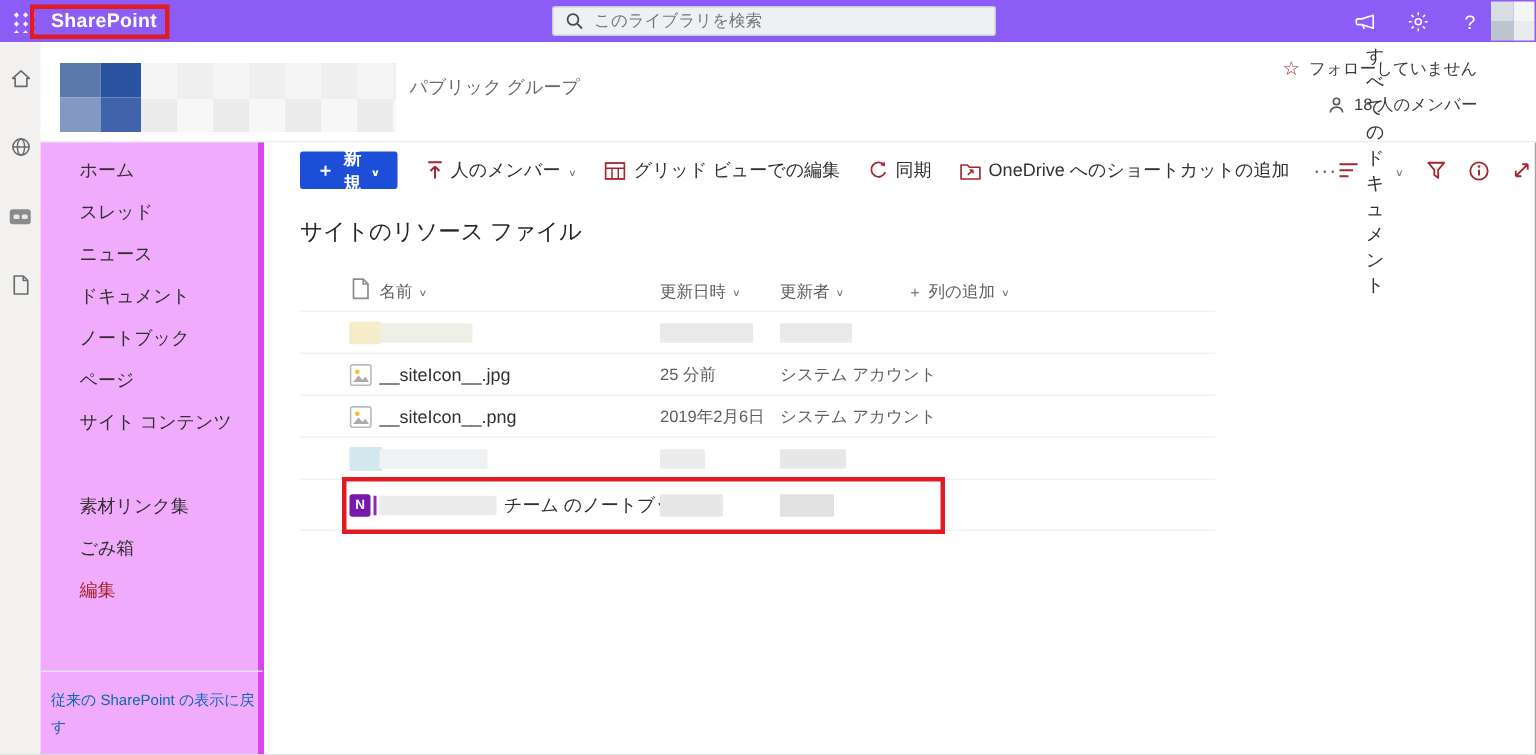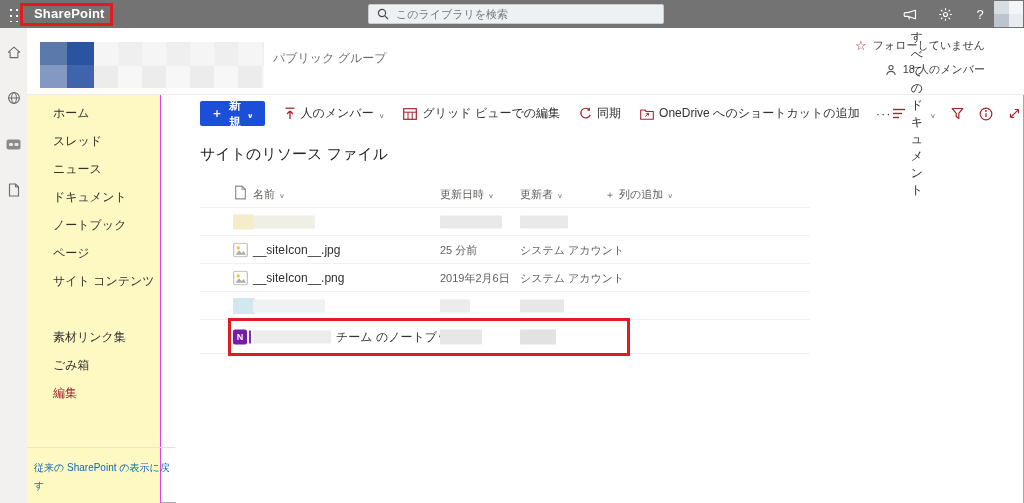--- a/index.html
+++ b/index.html
@@ -5,21 +5,21 @@
   * { margin:0; padding:0; box-sizing:border-box; }
   body { background:#dcdcdc; font-family:"Liberation Sans","DejaVu Sans",sans-serif; }
   #screen {
     position:relative; width:1024px; height:503px; background:#fff;
     overflow:hidden; box-shadow: inset 0 0 0 1px #a6a6a6;
     color:#323130;
   }
   .abs { position:absolute; }
 
   
-  .suite-bar { left:0; top:0; width:1024px; height:28px; background:#737373; display:flex; align-items:center; }
+  .suite-bar { left:0; top:0; width:1024px; height:28px; background:#8b5cf6; display:flex; align-items:center; }
   .waffle { position:absolute; left:7px; top:6px; width:16px; height:16px;
     background-image: radial-gradient(circle,#fff 1.4px, rgba(0,0,0,0) 1.5px);
     background-size: 6px 6px; background-position:1px 1px; cursor:pointer; }
   .app-name { position:absolute; left:34px; top:0; line-height:28px; color:#fff; font-weight:bold; font-size:13px; letter-spacing:.2px; }
   .search-box { position:absolute; left:368px; top:4px; width:296px; height:20px;
     background:#eef1f4; border:1px solid #c7ccd1; border-radius:2px;
     display:flex; align-items:center; padding:0 8px; gap:7px; }
   .search-box input { flex:1; border:none; background:transparent; outline:none; font-size:11px; color:#3d3d3d; font-family:inherit; }
   .topbar-icons { position:absolute; right:36px; top:0; height:28px; display:flex; align-items:center; gap:19px; color:#fff; }
   .topbar-icons .tb-ic { width:16px; height:16px; display:flex; align-items:center; justify-content:center; font-size:13px; cursor:pointer; }
@@ -43,21 +43,21 @@
   .group-type { position:absolute; left:246px; top:22px; font-size:12px; color:#6d6b68; }
   .hdr-right { position:absolute; right:39px; top:10px; display:flex; flex-direction:column; align-items:flex-end; gap:9px; }
   .hdr-right .row { display:flex; align-items:center; gap:6px; font-size:11px; color:#3d3c3a; cursor:pointer; }
   .star-ic { color:#a4262c; font-size:13px; line-height:1; }
 
   
   .rail { left:0; top:28px; width:27px; height:475px; background:#f2f1f0; display:flex; flex-direction:column; align-items:center; padding-top:16px; gap:30px; }
   .rail .rail-ic { width:16px; height:16px; cursor:pointer; display:flex; align-items:center; justify-content:center; }
 
   
-  .sidebar { left:27px; top:95px; width:134px; height:408px; background:#fef9c3; border-right:1px solid #d946ef; }
+  .sidebar { left:27px; top:95px; width:149px; height:408px; background:#f0abfc; border-right:4px solid #d946ef; }
   .sidebar ul { list-style:none; padding-top:4px; }
   .sidebar li { height:28px; line-height:28px; padding-left:26px; font-size:12px; color:#323130; cursor:pointer; white-space:nowrap; }
   .sidebar li.accent { color:#a4262c; }
   .side-blur { width:88px; height:11px; background:#ebebeb; margin-top:9px; border-radius:1px; }
   .classic-wrap { position:absolute; left:0; bottom:0; width:148px; border-top:1px solid #e3e3e3; padding:9px 4px 10px 7px; }
   .classic-link { font-size:10px; color:#0d67b5; cursor:pointer; }
 
   
   .main { left:176px; top:95px; width:847px; height:408px; background:#fff; }
   .toolbar { position:absolute; left:24px; right:10px; top:5px; height:27px; display:flex; align-items:center; }

